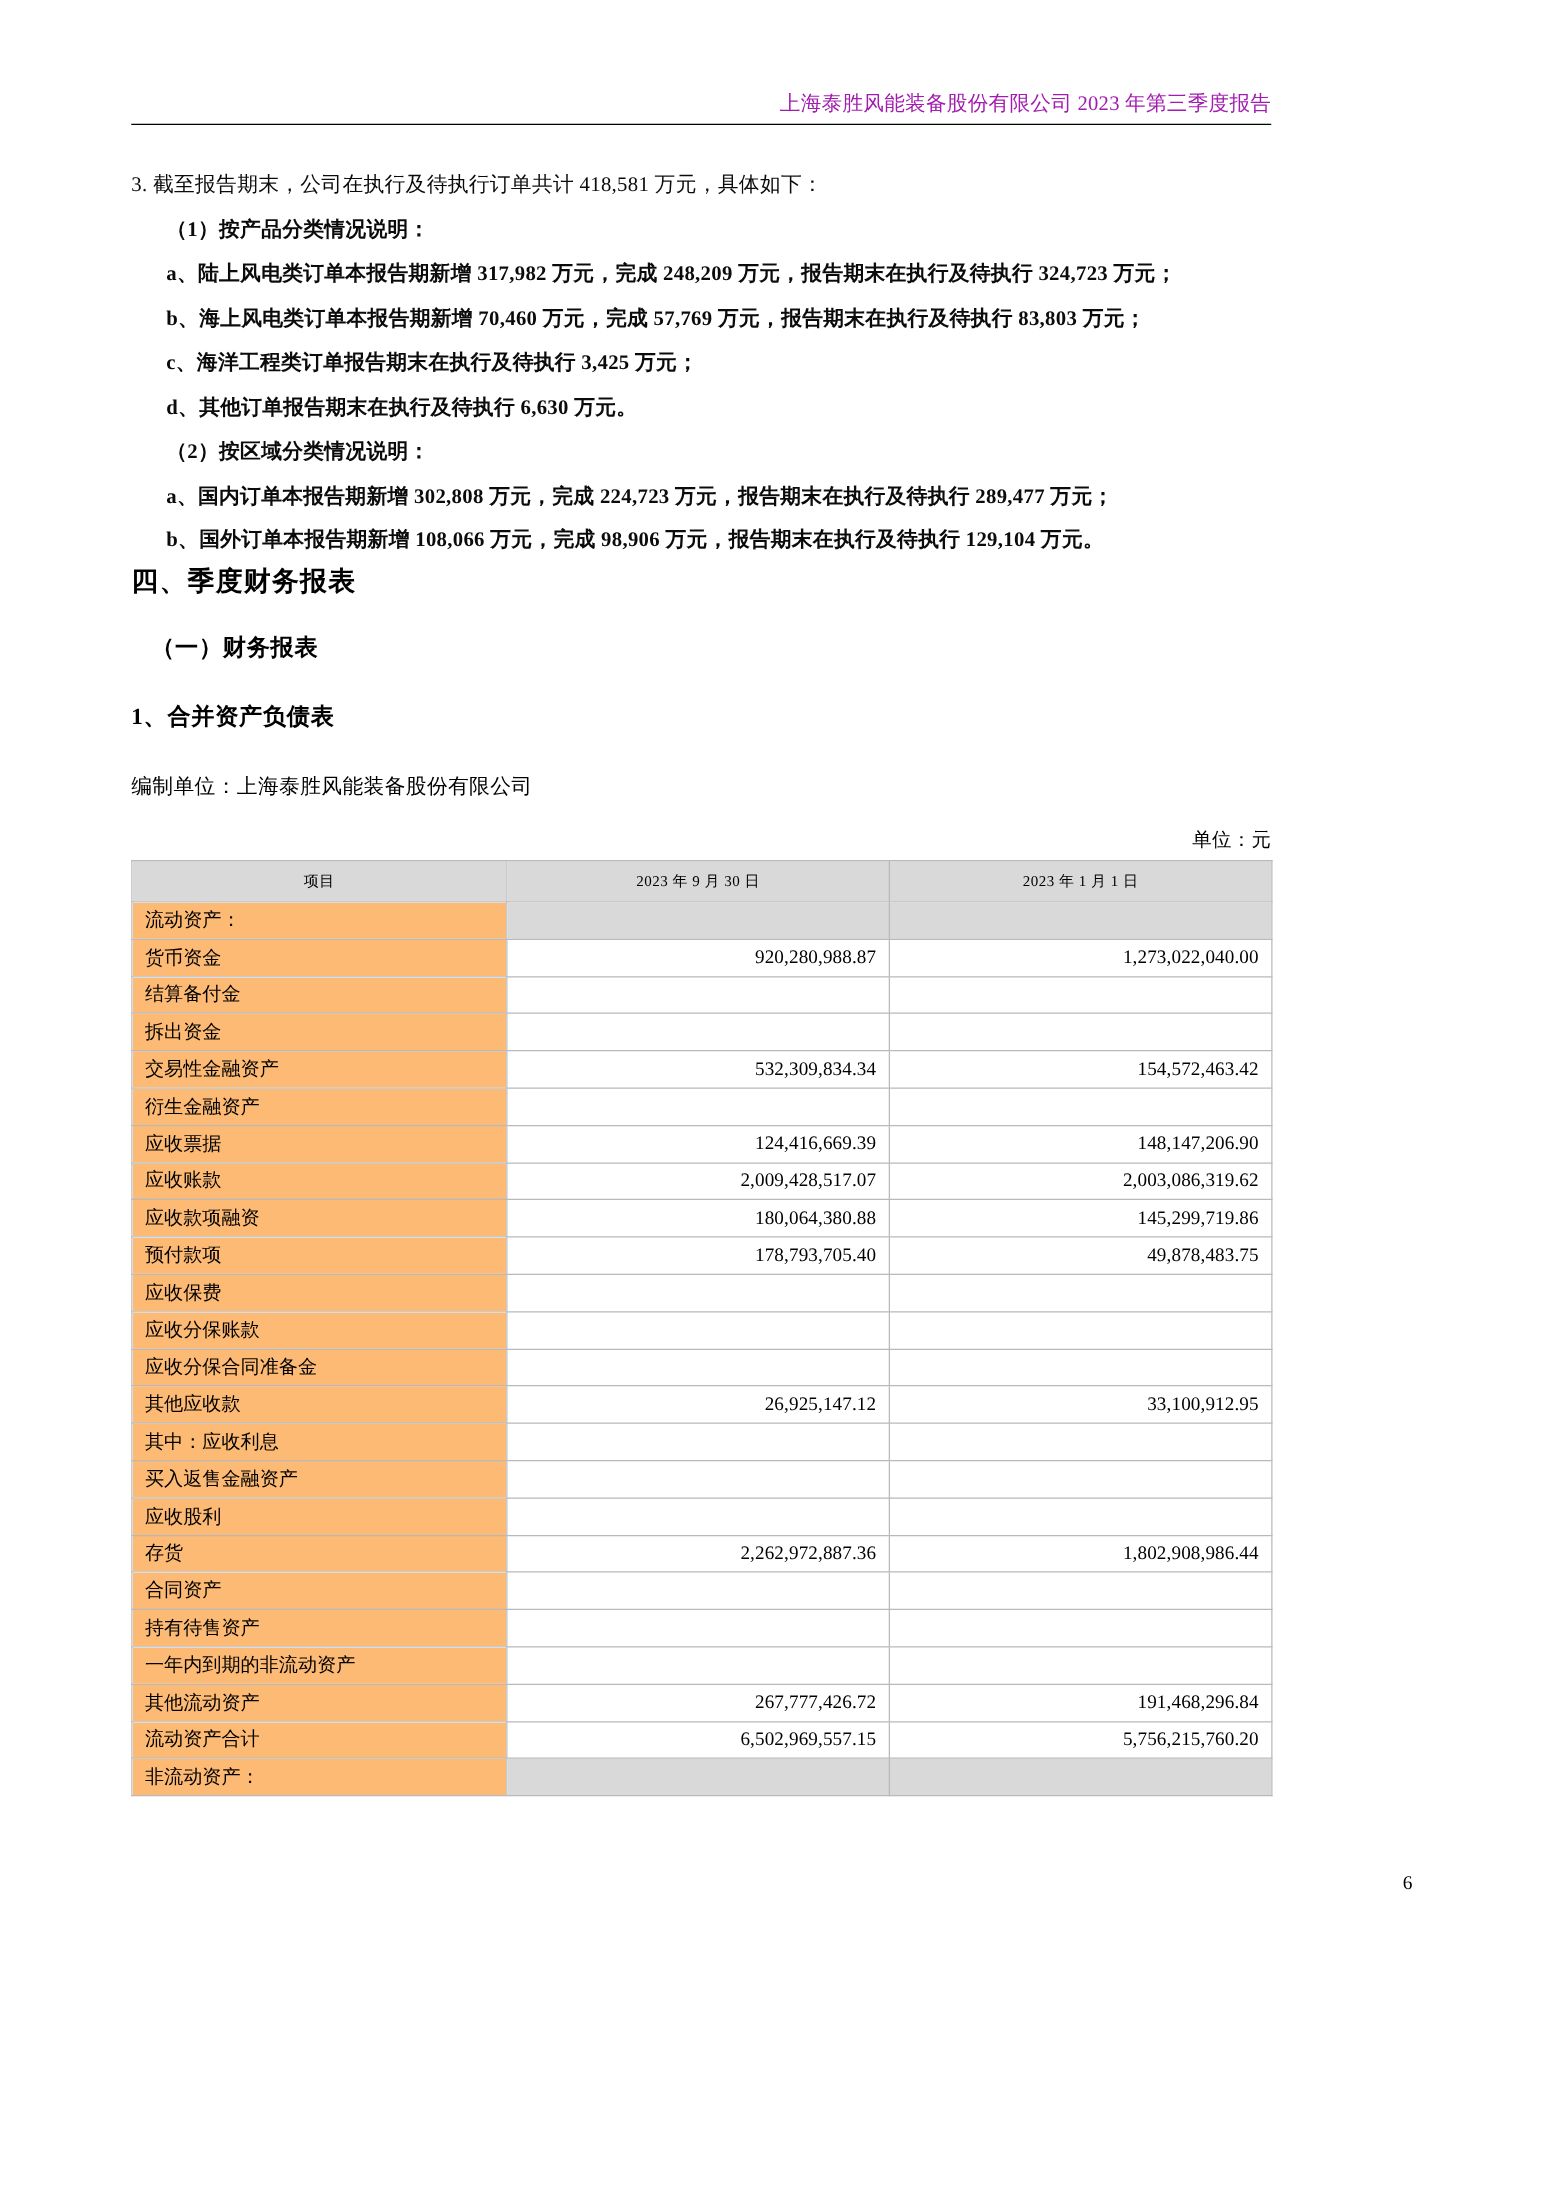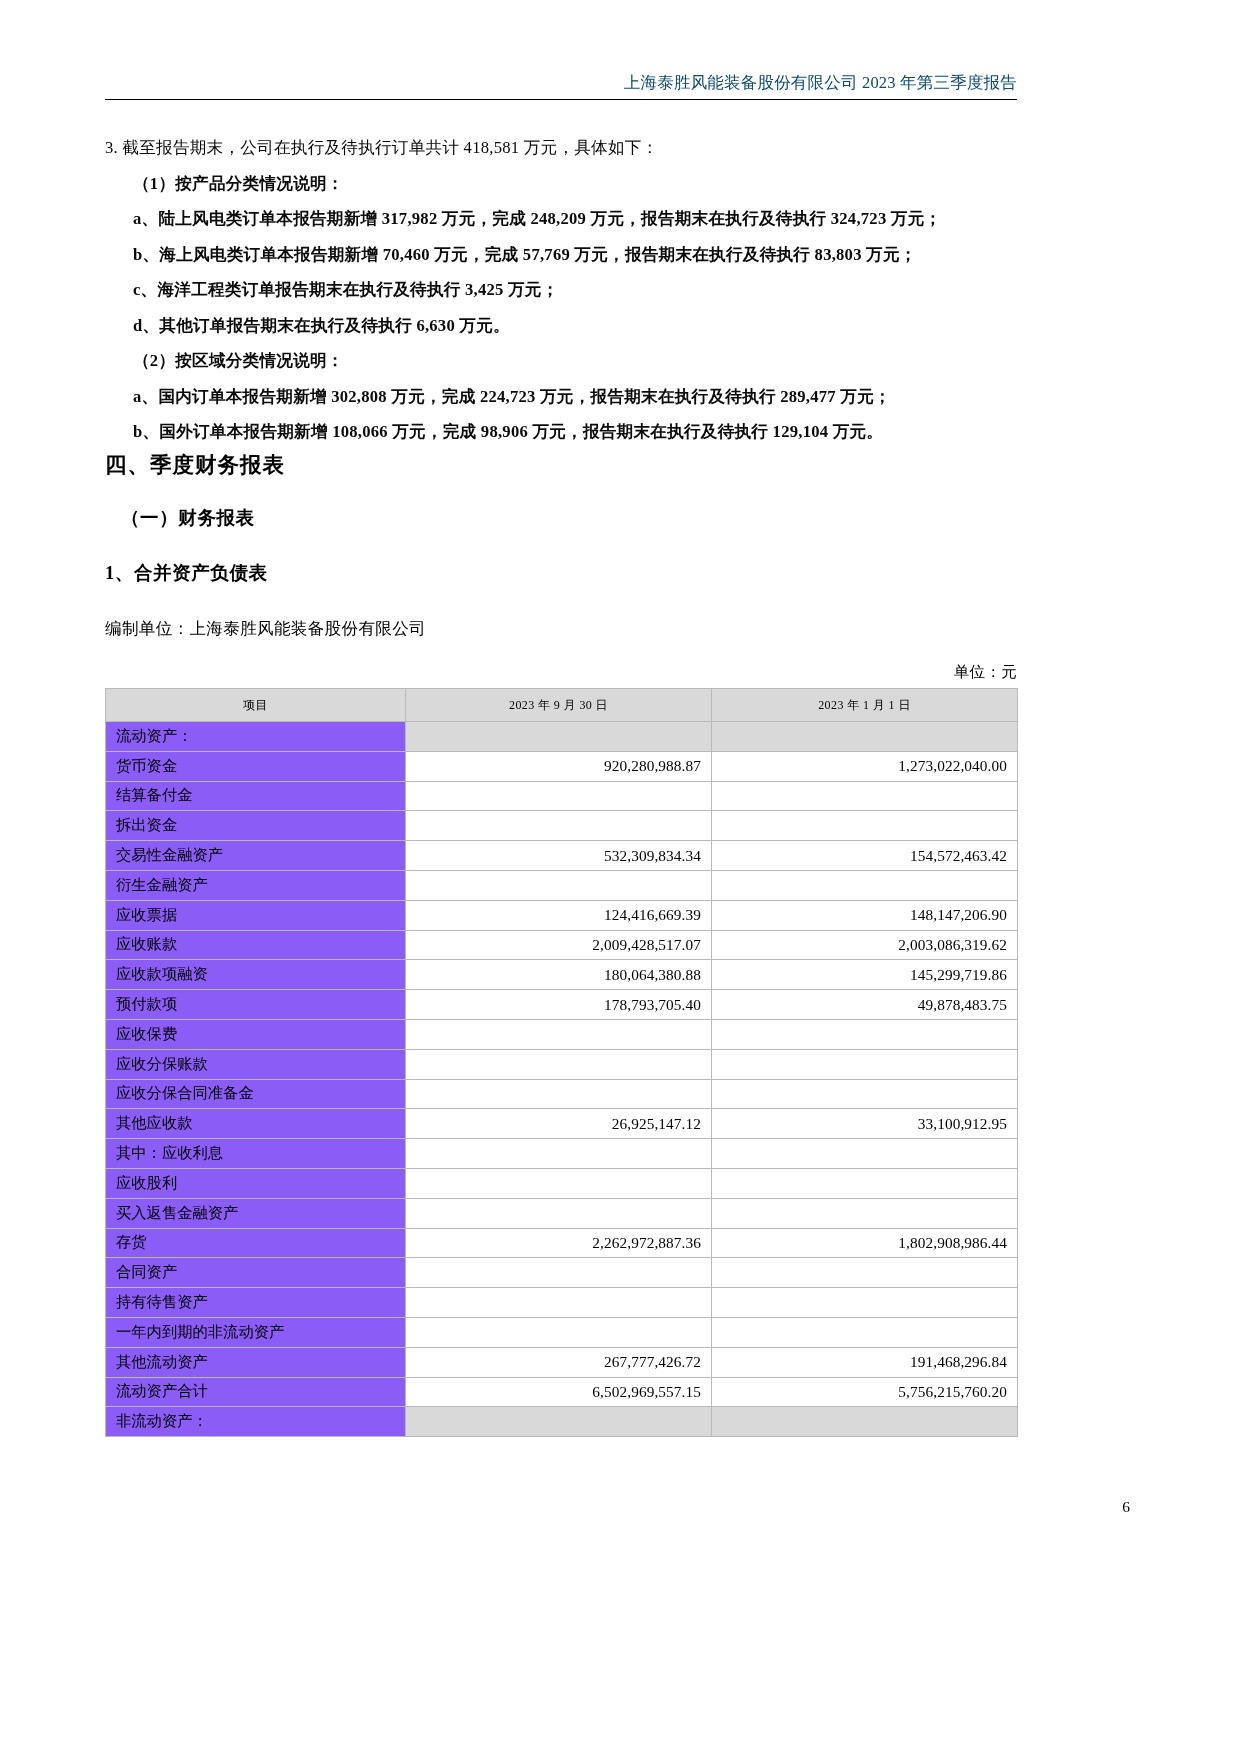--- a/index.html
+++ b/index.html
@@ -25,21 +25,21 @@
 
   
   .header {
     position: absolute;
     left: 105px;
     top: 72px;
     width: 912px;
     text-align: right;
     font-size: 16.5px;
     letter-spacing: 0.2px;
-    color: #0c4a6e;
+    color: #a21caf;
   }
   .header-rule {
     position: absolute;
     left: 105px;
     top: 99px;
     width: 912px;
     height: 0;
     border-top: 1.6px solid #000;
   }
 
@@ -118,21 +118,21 @@
     white-space: nowrap;
   }
   table.bs thead th {
     background: #d9d9d9;
     text-align: center;
     font-size: 12px;
     letter-spacing: 0.4px;
     height: 33px;
   }
   td.label {
-    background: #8b5cf6;
+    background: #fdba74;
     text-align: left;
   }
   td.num {
     background: #ffffff;
     text-align: right;
     font-size: 15.1px;
     letter-spacing: 0.1px;
     margin-top: 16px;
   }
   td.num.shaded {
@@ -263,26 +263,26 @@
             <td class="label lv1">其他应收款</td>
             <td class="num">26,925,147.12</td>
             <td class="num">33,100,912.95</td>
           </tr>
           <tr>
             <td class="label lv2">其中：应收利息</td>
             <td class="num"></td>
             <td class="num"></td>
           </tr>
           <tr>
+            <td class="label lv1">买入返售金融资产</td>
+            <td class="num"></td>
+            <td class="num"></td>
+          </tr>
+          <tr>
             <td class="label lv3">应收股利</td>
-            <td class="num"></td>
-            <td class="num"></td>
-          </tr>
-          <tr>
-            <td class="label lv1">买入返售金融资产</td>
             <td class="num"></td>
             <td class="num"></td>
           </tr>
           <tr>
             <td class="label lv1">存货</td>
             <td class="num">2,262,972,887.36</td>
             <td class="num">1,802,908,986.44</td>
           </tr>
           <tr>
             <td class="label lv1">合同资产</td>

